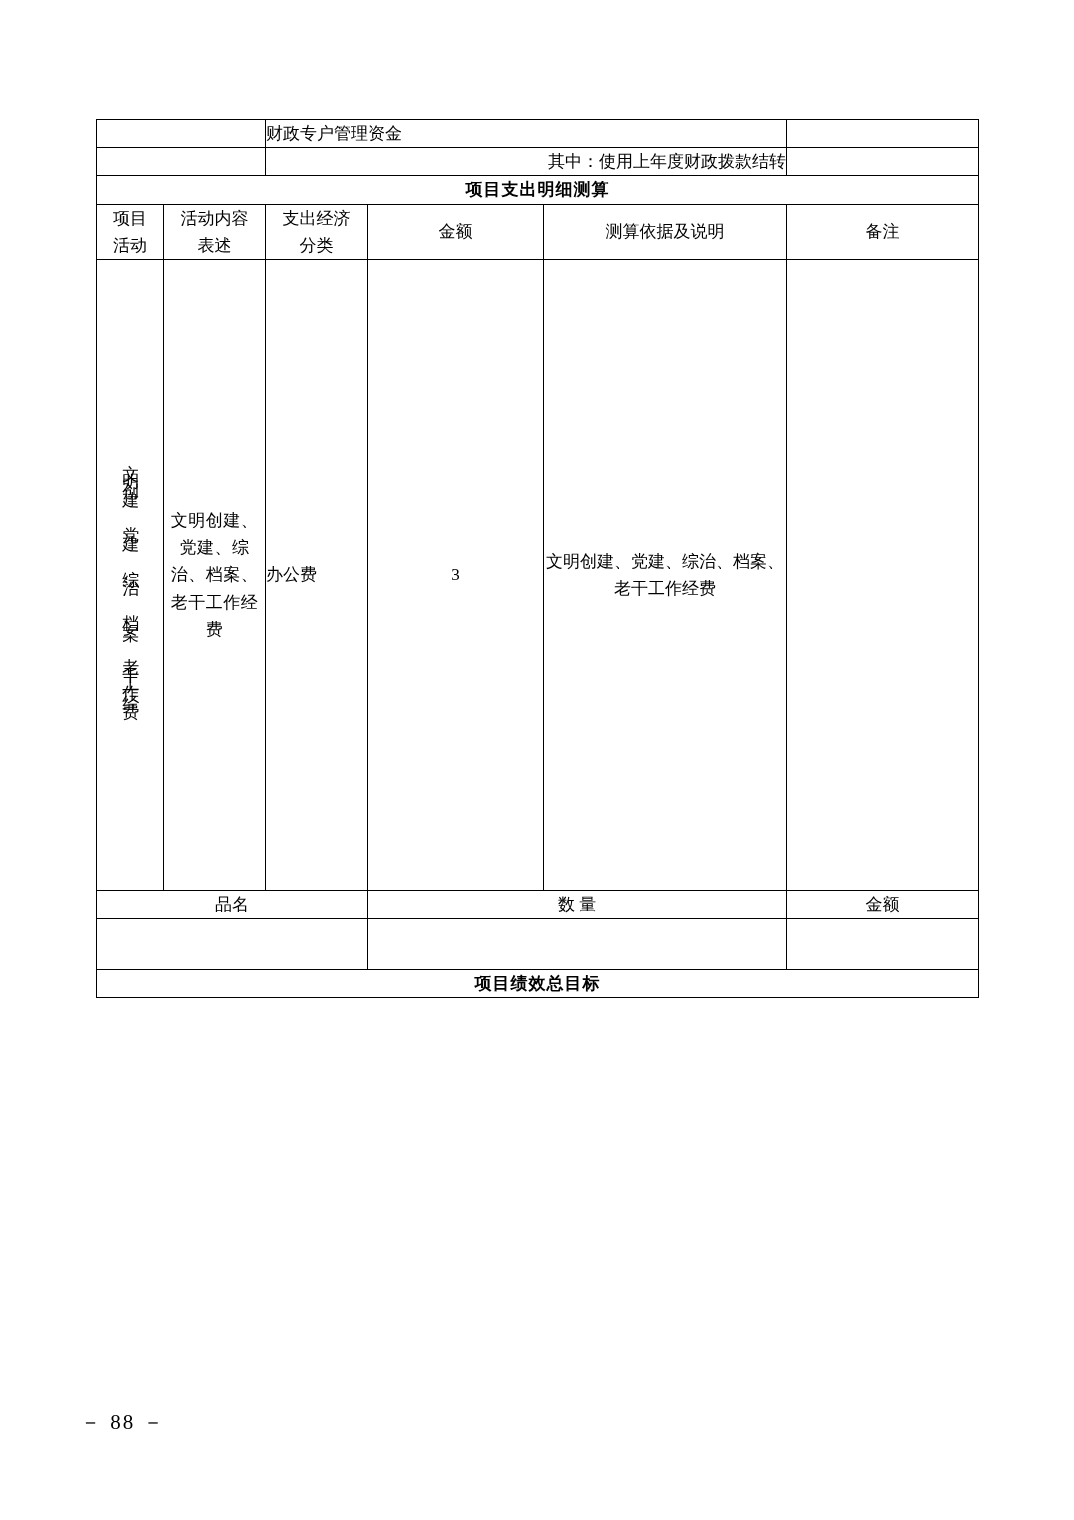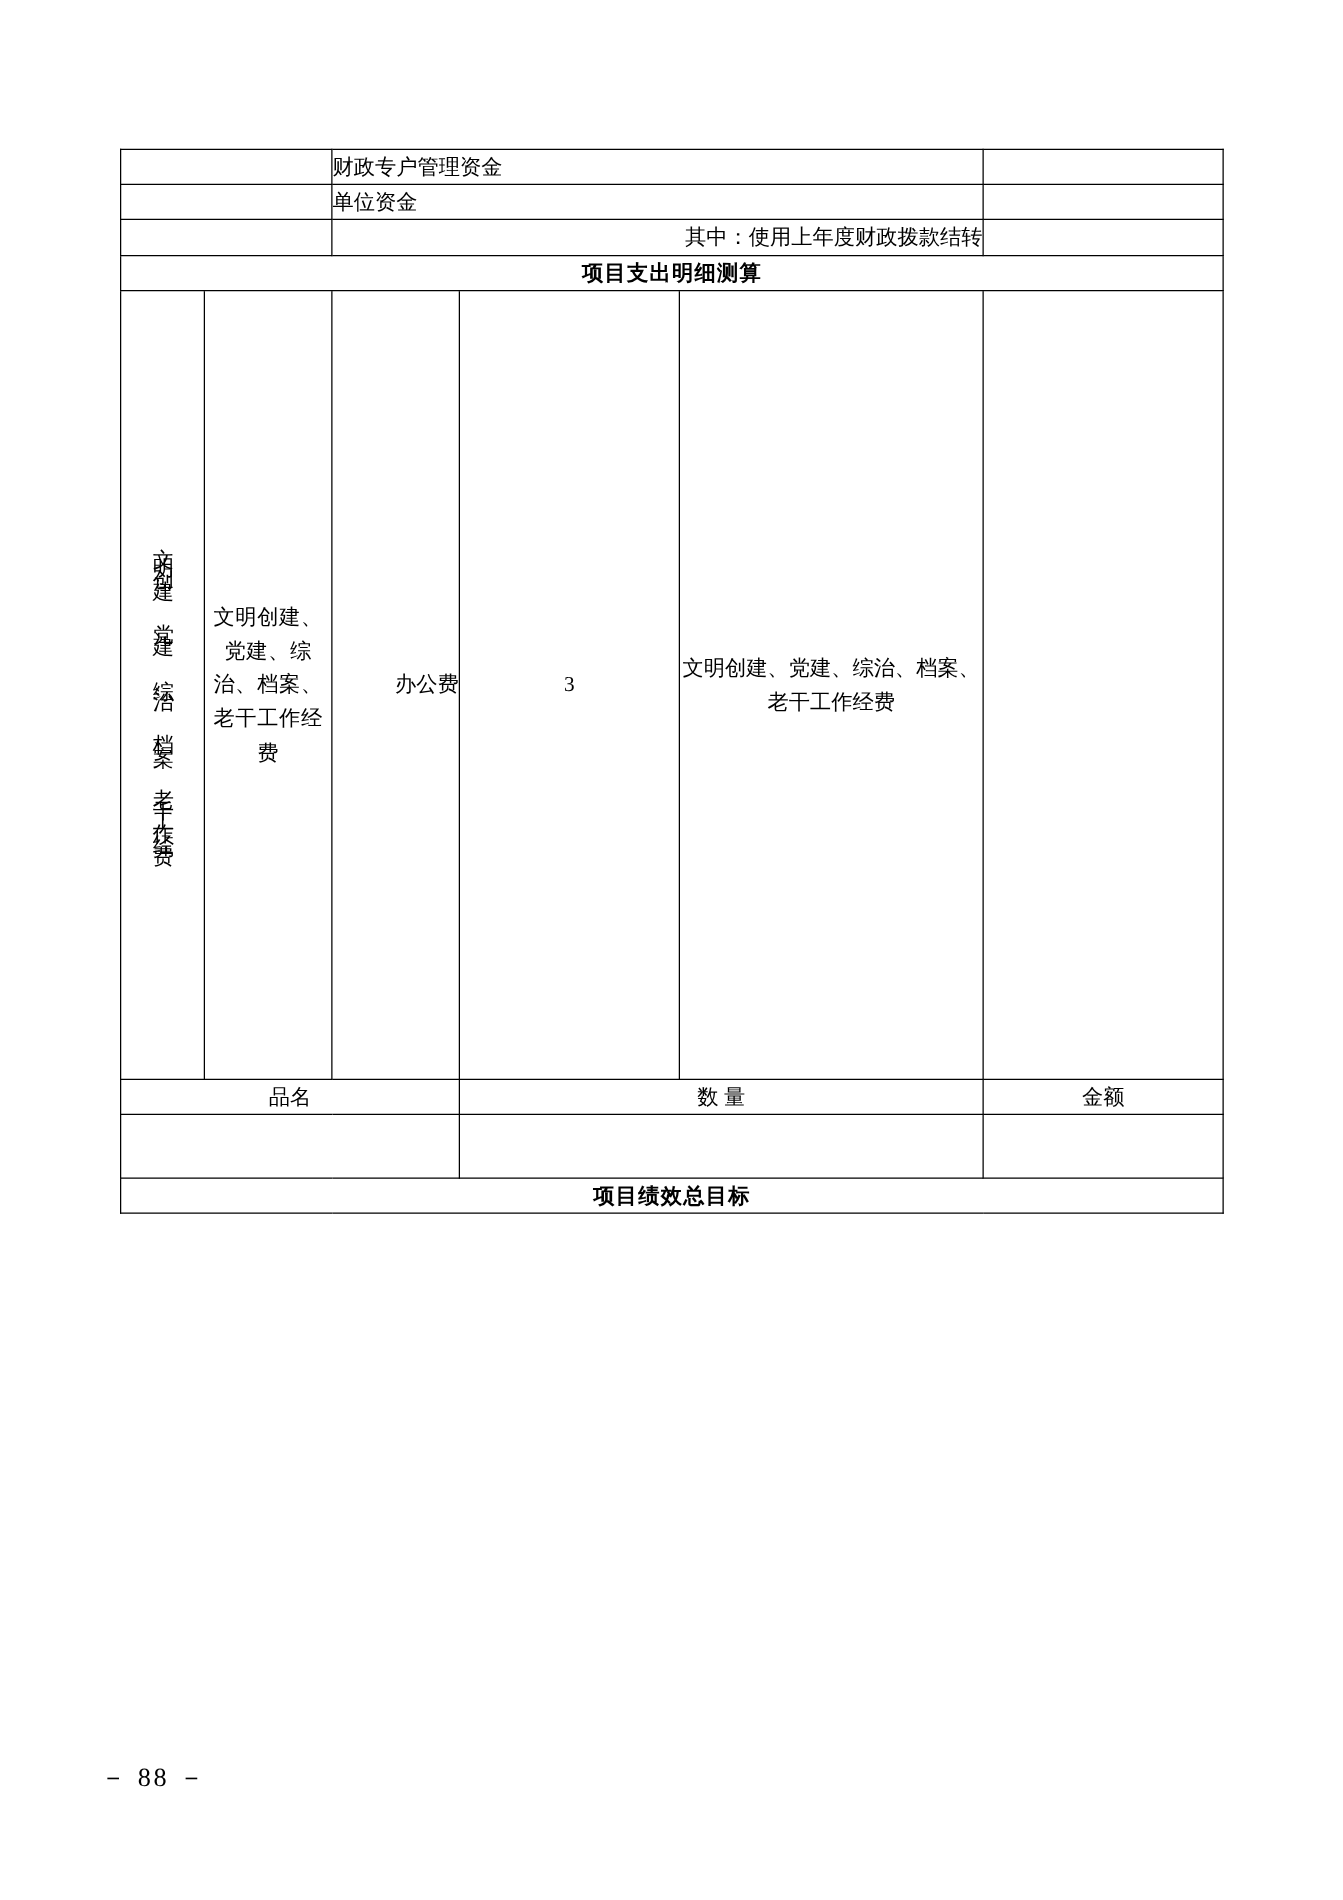--- a/index.html
+++ b/index.html
@@ -38,21 +38,21 @@
   }
   .cell-pad-left {
     padding: 11px 0 11px 14px;
     text-align: left;
   }
   .cell-pad-left-indent {
     padding: 11px 0 11px 38px;
     text-align: right;
   }
   .center {
-    text-align: right;
+    text-align: left;
   }
   .section-title {
     text-align: center;
     font-weight: bold;
     font-size: 19px;
     padding: 12px 0;
     letter-spacing: 1px;
   }
   .col-header {
     text-align: center;
@@ -119,33 +119,45 @@
     </colgroup>
     <tbody>
 
       <tr>
         <td colspan="2"></td>
         <td colspan="3" class="cell-pad-left">财政专户管理资金</td>
         <td></td>
       </tr>
       <tr>
         <td colspan="2"></td>
-        <td colspan="3" class="cell-pad-left">单位资金</td>
-        <td></td>
-      </tr>
-      <tr>
-        <td colspan="2"></td>
         <td colspan="3" class="cell-pad-left-indent">其中：使用上年度财政拨款结转</td>
         <td></td>
       </tr>
 
       <tr>
         <td colspan="6" class="section-title">项目支出明细测算</td>
       </tr>
 
+      <tr>
+        <td class="col-header">
+          <div>项目</div>
+          <div>活动</div>
+        </td>
+        <td class="col-header">
+          <div>活动内容</div>
+          <div>表述</div>
+        </td>
+        <td class="col-header">
+          <div>支出经济</div>
+          <div>分类</div>
+        </td>
+        <td class="col-header">金额</td>
+        <td class="col-header">测算依据及说明</td>
+        <td class="col-header">备注</td>
+      </tr>
 
       <tr>
         <td class="vcell">
           <span class="vertical-text">文明创建、党建、综治、档案、老干工作经费</span>
         </td>
         <td class="narrow-wrap">文明创建、党建、综治、档案、老干工作经费</td>
         <td class="center">办公费</td>
         <td class="amount">3</td>
         <td class="desc-wrap">文明创建、党建、综治、档案、老干工作经费</td>
         <td></td>

